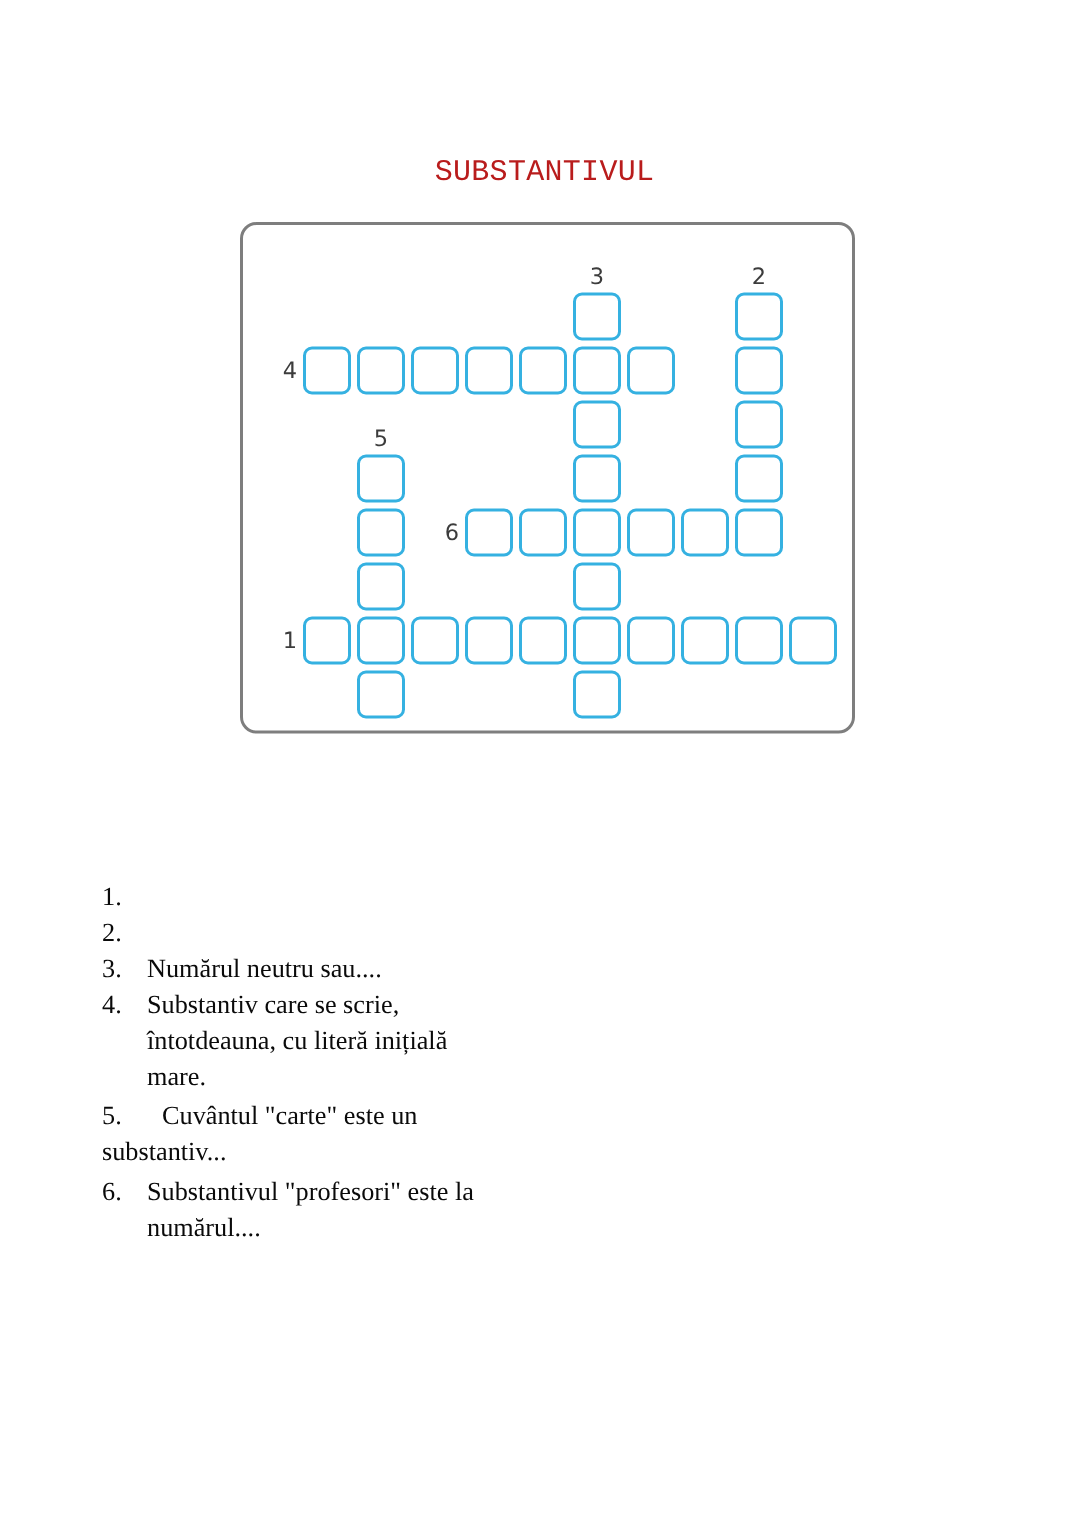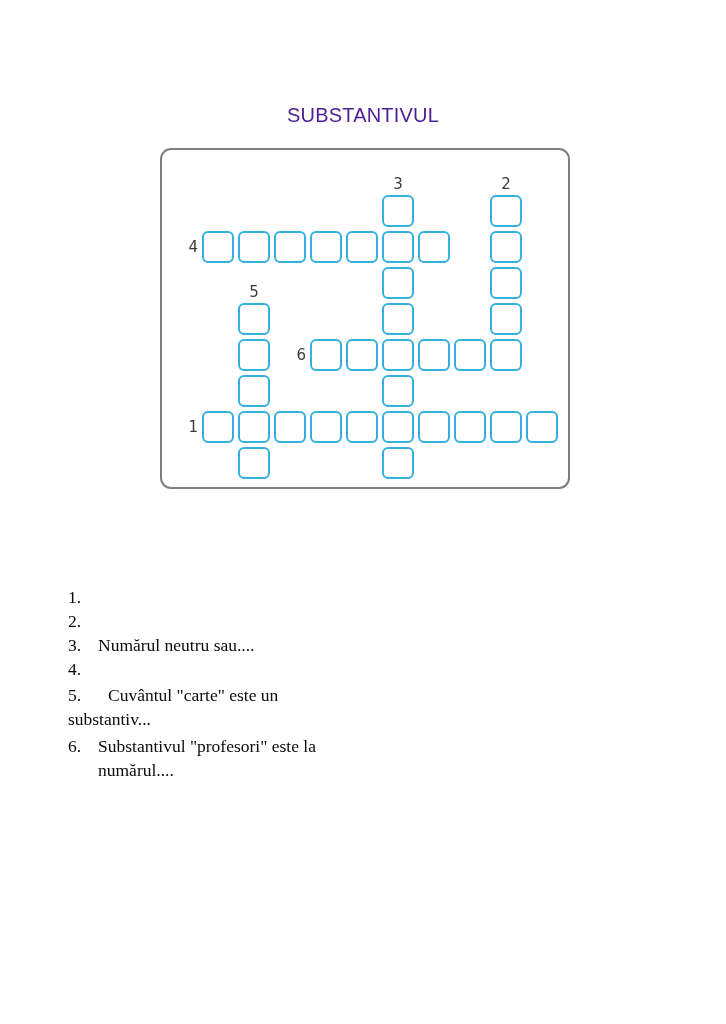--- a/index.html
+++ b/index.html
@@ -21,22 +21,22 @@
   }
   .title {
     position: absolute;
     top: 104px;
     left: 0;
     width: 100%;
     text-align: center;
     font-size: 20px;
     font-weight: normal;
     letter-spacing: 0.2px;
-    font-family: Liberation Sans, sans-serif;
-    color: #4c1d95;
+    font-family: Liberation Mono, monospace;
+    color: #b91c1c;
   }
   .puzzle-box {
     position: absolute;
     left: 160px;
     top: 148px;
     width: 410px;
     height: 341px;
     border: 2px solid var(--box-border);
     border-radius: 11px;
     background: #ffffff;
@@ -135,20 +135,21 @@
       </div>
       <div class="clue hanging">
         <span class="num">2.</span>
       </div>
       <div class="clue hanging">
         <span class="num">3.</span>
         <span class="text">Numărul neutru sau....</span>
       </div>
       <div class="clue hanging">
         <span class="num">4.</span>
+        <span class="text">Substantiv care se scrie,<br>întotdeauna, cu literă inițială<br>mare.</span>
       </div>
       <div class="clue flow"><span class="num">5.</span><span class="text">Cuvântul "carte" este un<br>substantiv...</span></div>
       <div class="clue hanging">
         <span class="num">6.</span>
         <span class="text">Substantivul "profesori" este la<br>numărul....</span>
       </div>
     </div>
 </div>
 
 </body></html>

